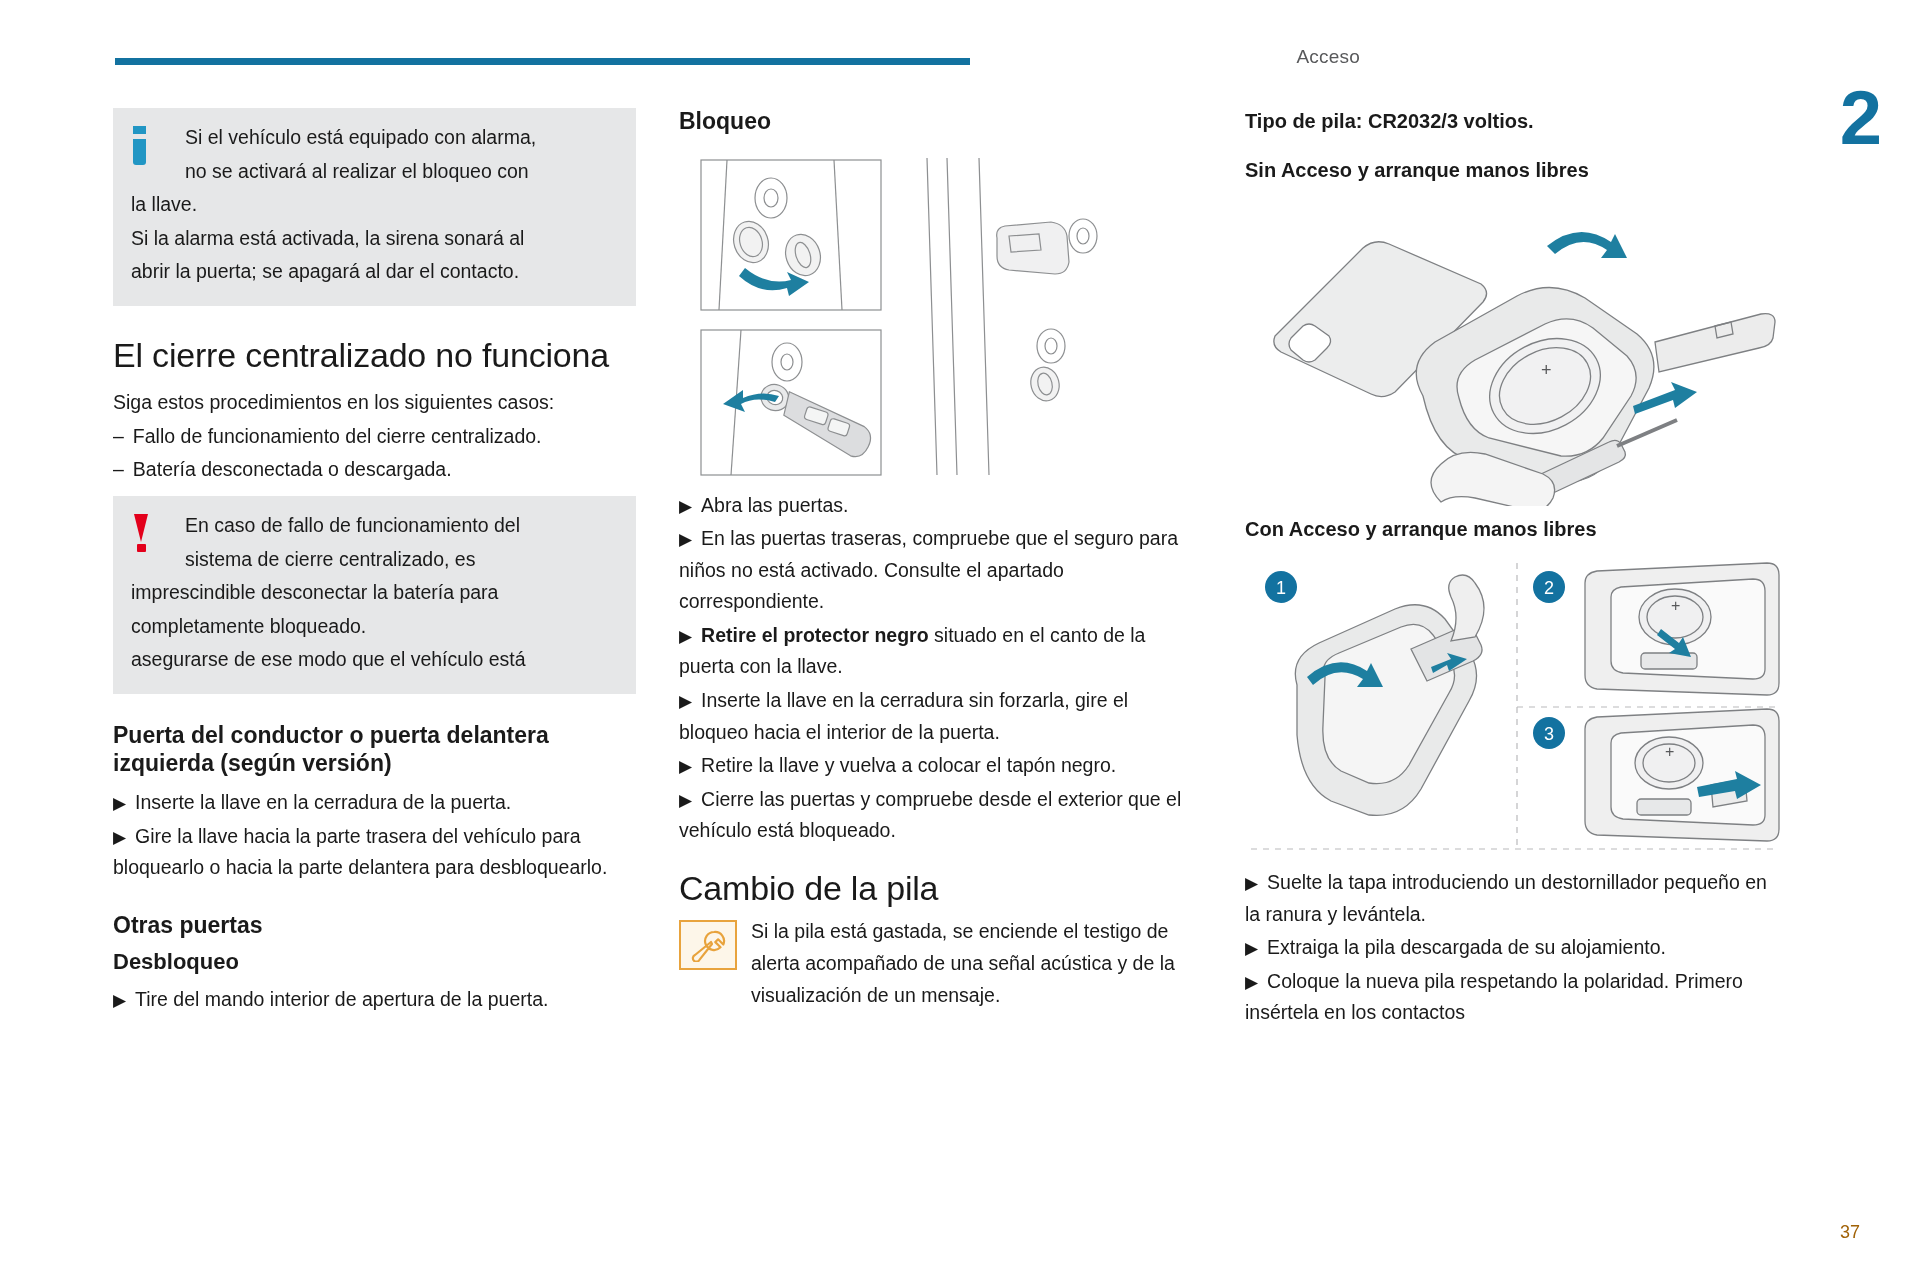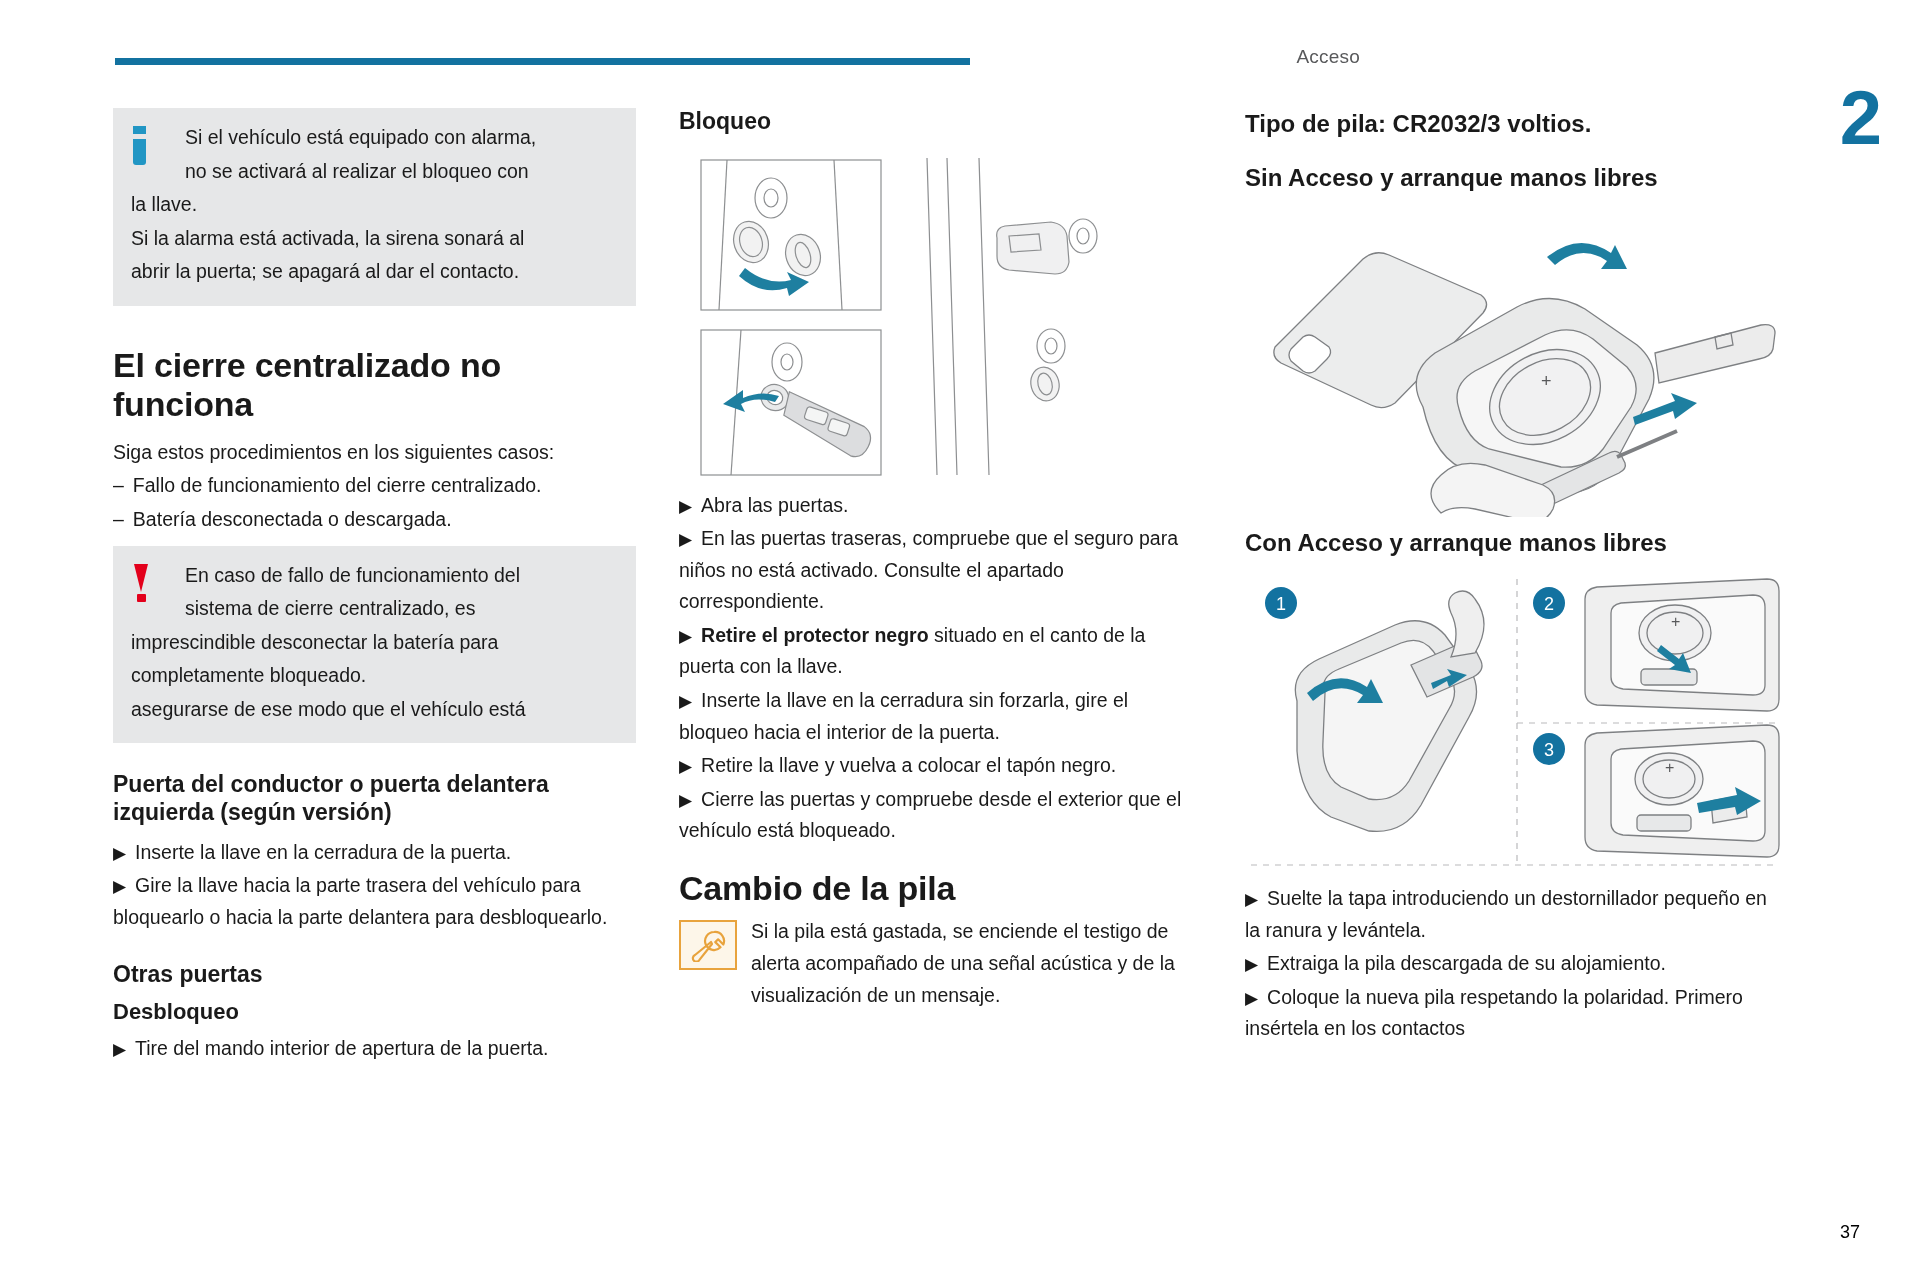--- a/index.html
+++ b/index.html
@@ -21,44 +21,44 @@
     position: absolute; right: 560px; top: 46px;
     font-size: 19px; color: #58595b; letter-spacing: .2px; text-align: right;
   }
   .chapter-badge {
     position: absolute; right: 38px; top: 88px;
     font-size: 76px; font-weight: bold; color: #1372a0;
     line-height: .8;
   }
   .page-number {
     position: absolute; right: 60px; bottom: 38px;
-    font-size: 18px; color: #000000; margin-left: 20px;
+    font-size: 18px; color: #a16207; margin-left: 20px;
   }
 
   
   .col { position: absolute; top: 108px; }
   .col1 { left: 113px; width: 523px; }
   .col2 { left: 679px; width: 523px; }
   .col3 { left: 1245px; width: 540px; }
 
   
   .h1 {
-    font-size: 34px; font-weight: bold; line-height: 1.16;
-    margin: 40px 0 12px 0; letter-spacing: -.2px;
+    font-size: 34px; font-weight: normal; line-height: 1.16;
+    margin: 30px 0 12px 0; letter-spacing: -.2px;
   }
   .h2 {
     font-size: 23px; font-weight: bold; line-height: 1.2;
     margin: 28px 0 10px 0;
   }
   .h3 {
     font-size: 22px; font-weight: bold; line-height: 1.2;
     margin: 20px 0 8px 0;
   }
   .h-bold-line {
-    font-size: 24px; font-weight: bold; line-height: 1.35;
+    font-size: 20px; font-weight: bold; line-height: 1.35;
     margin: 0 0 22px 0;
   }
   p.body {
     font-size: 19.5px; line-height: 1.62; margin: 0 0 2px 0;
   }
   .bullet { text-indent: 0; }
   .bullet .tri { display:inline-block; margin-right: 9px; font-size: 17px; }
   .dash { display:inline-block; margin-right: 9px; }
   b.inline { font-weight: bold; }
 

